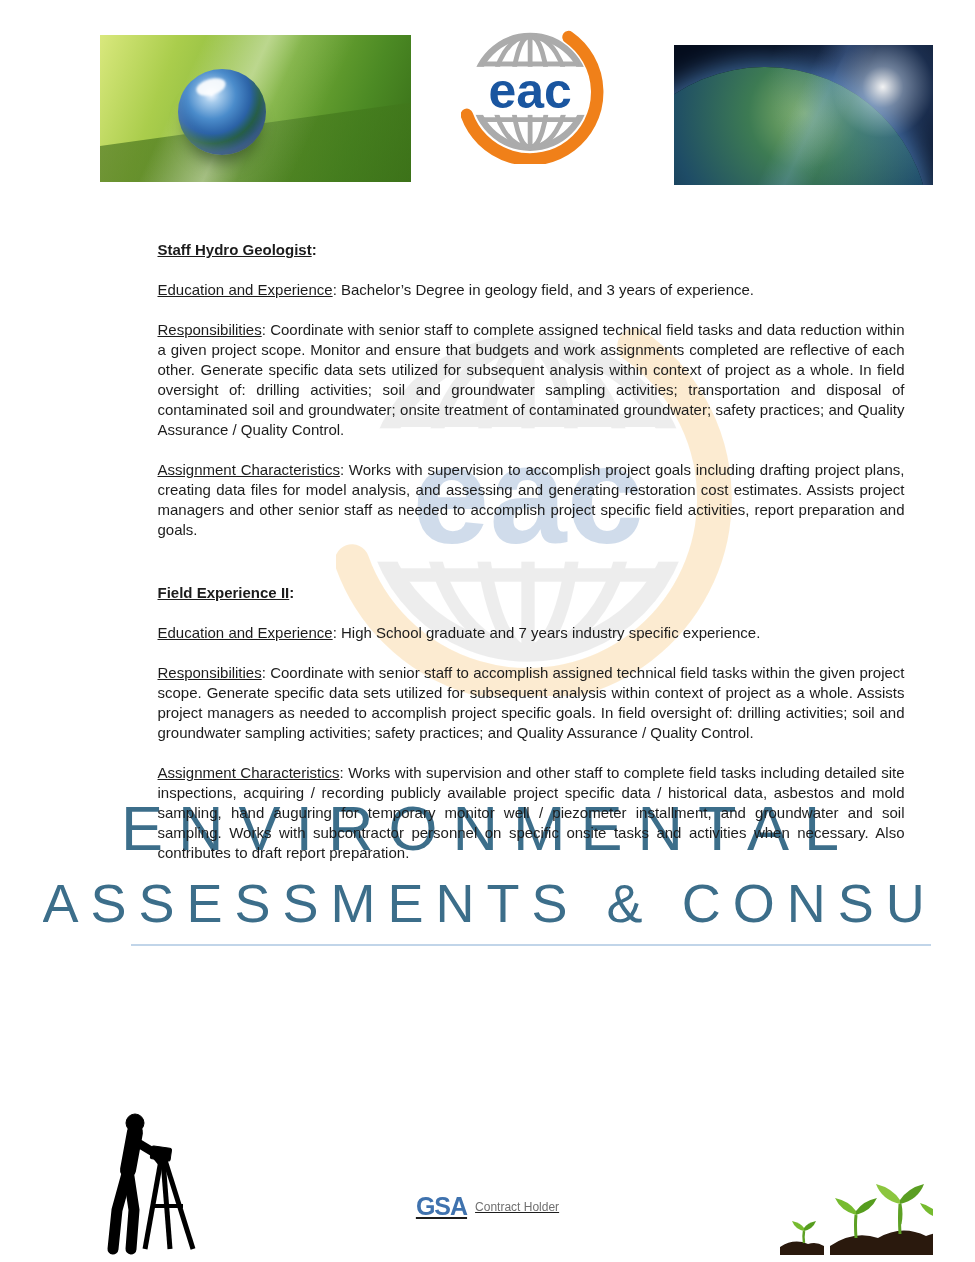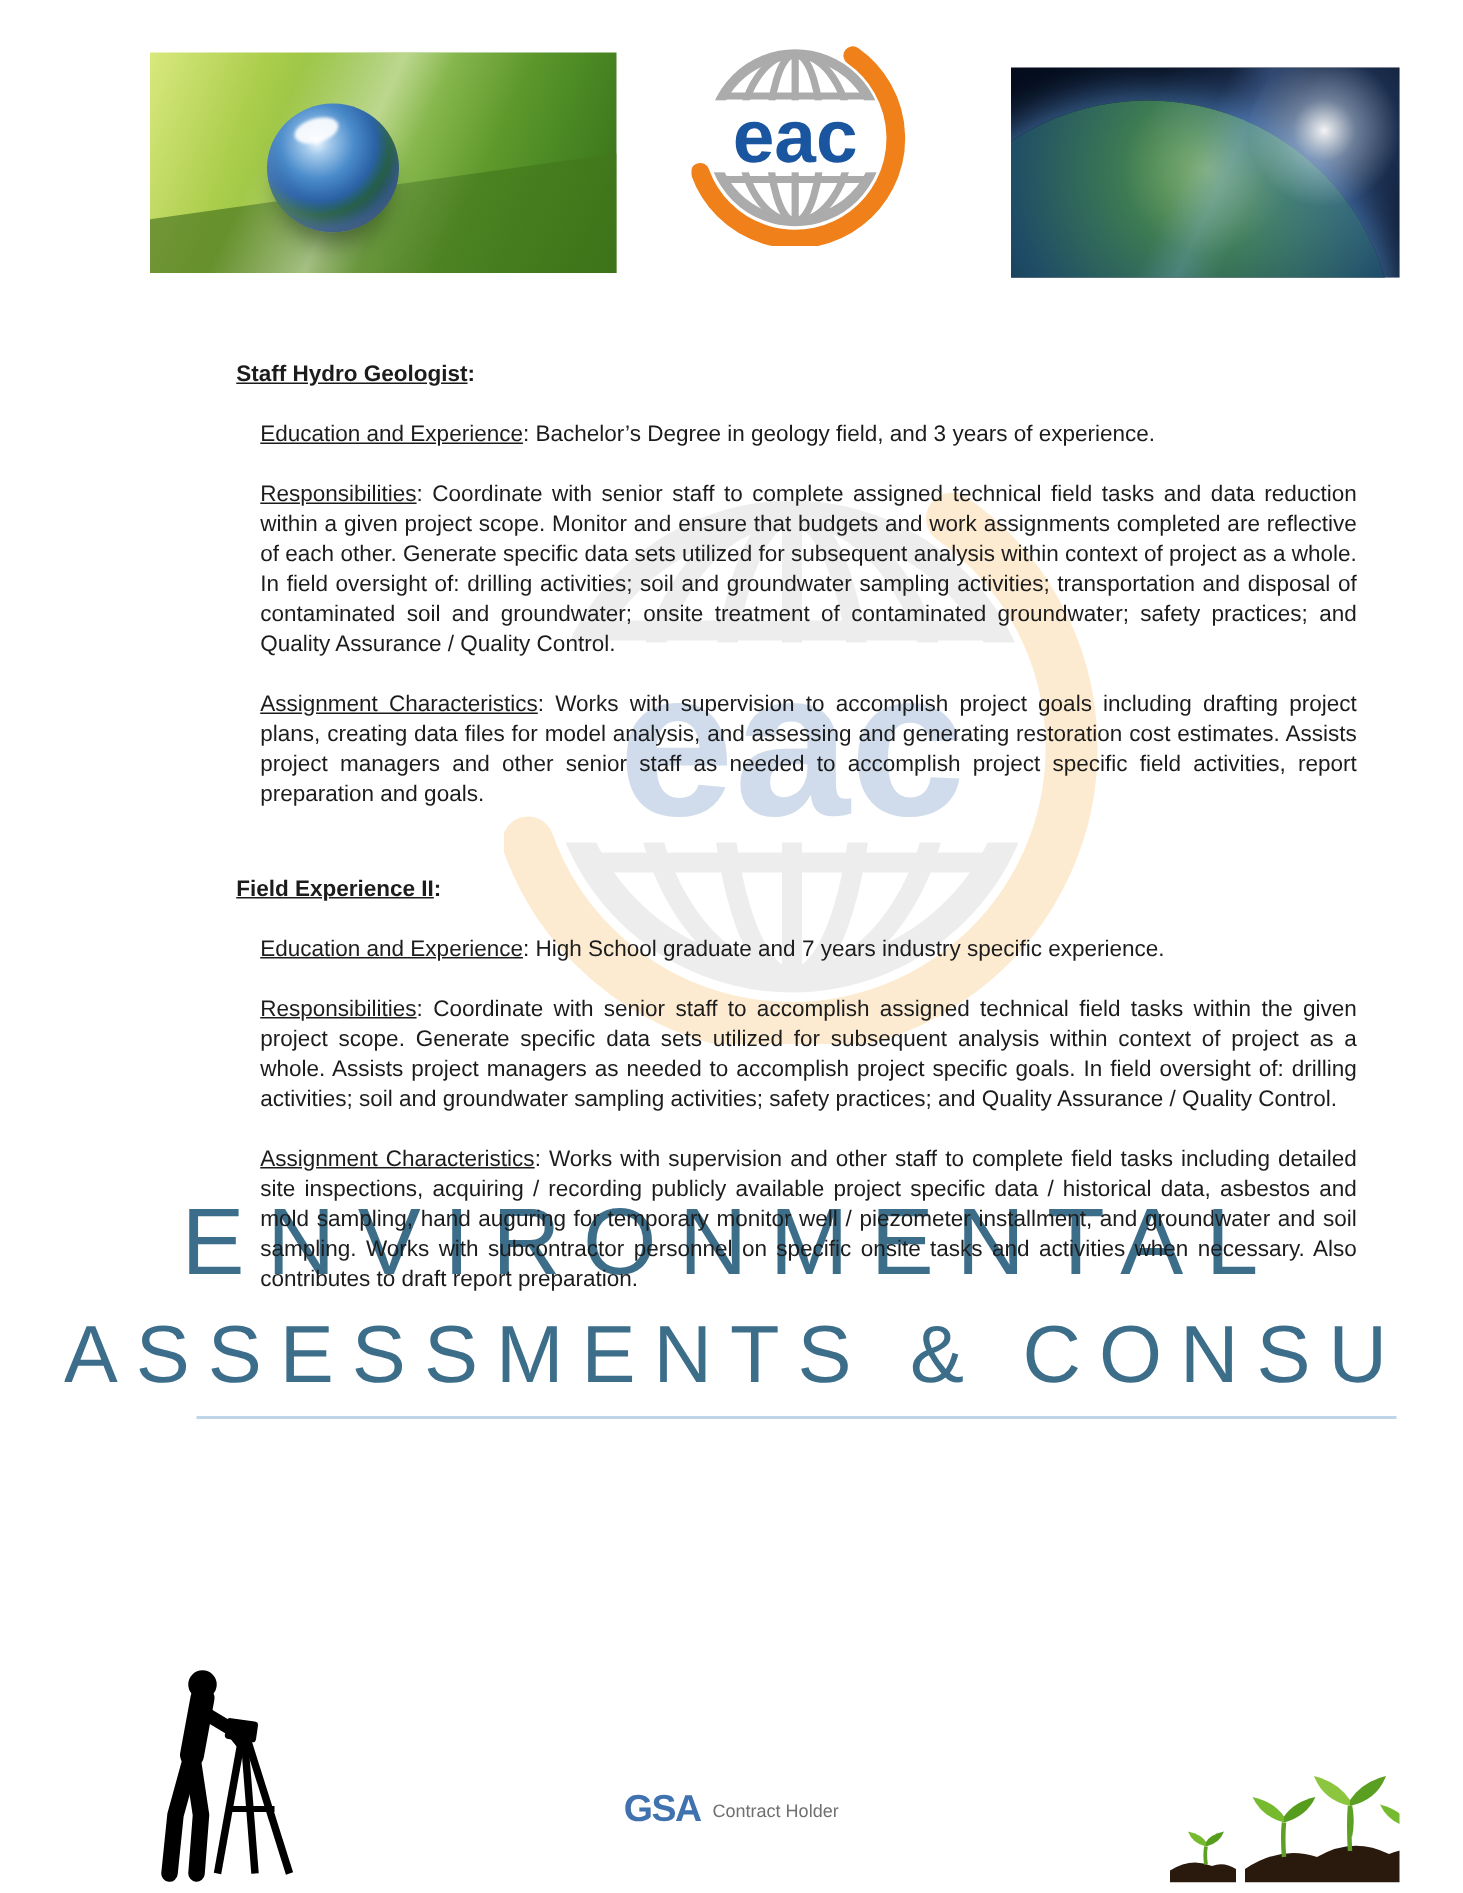--- a/index.html
+++ b/index.html
@@ -41,29 +41,29 @@
     font-family:Liberation Sans, sans-serif; color:#0c4a6e; }
   .wm-line1 { font-size:63px; letter-spacing:15px; opacity:.8; white-space:nowrap; }
   .wm-line2 { font-size:54px; letter-spacing:12px; margin-top:8px; opacity:.8; white-space:nowrap; }
   .watermark-underline { position:absolute; left:88px; top:944px; width:800px; height:2px;
     background:#9fbedd; opacity:.65; z-index:1; }
 
   
   .content { position:absolute; left:115px; top:240px; width:747px; z-index:2;
     font-size:15px; line-height:20px; text-align:justify; }
   .content h2 { font-size:15px; font-weight:bold; margin:0 0 20px 0; text-align:left; }
-  .content p { margin:0 0 20px 16px; }
+  .content p { margin:0 0 20px 0; }
   .u { text-decoration:underline; }
   .section-2 { margin-top:43px; }
 
   
   .surveyor { position:absolute; left:52px; top:1110px; width:124px; height:146px; z-index:2; }
   .surveyor svg { width:100%; height:100%; display:block; }
   .gsa { position:absolute; left:0; top:1192px; width:100%; display:flex; justify-content:center;
-    align-items:center; gap:8px; z-index:2; }
+    align-items:center; gap:8px; z-index:2;text-decoration:underline; }
   .gsa-label { color:#3f72ae; font-weight:bold; font-size:25px; letter-spacing:-1px; }
   .gsa-text { color:#707070; font-size:12px; }
   .seedlings { position:absolute; left:733px; top:1158px; width:190px; height:97px; z-index:2; }
   .seedlings svg { width:100%; height:100%; display:block; }
 </style>
 </head>
 <body>
 
 <div class="page">
 

